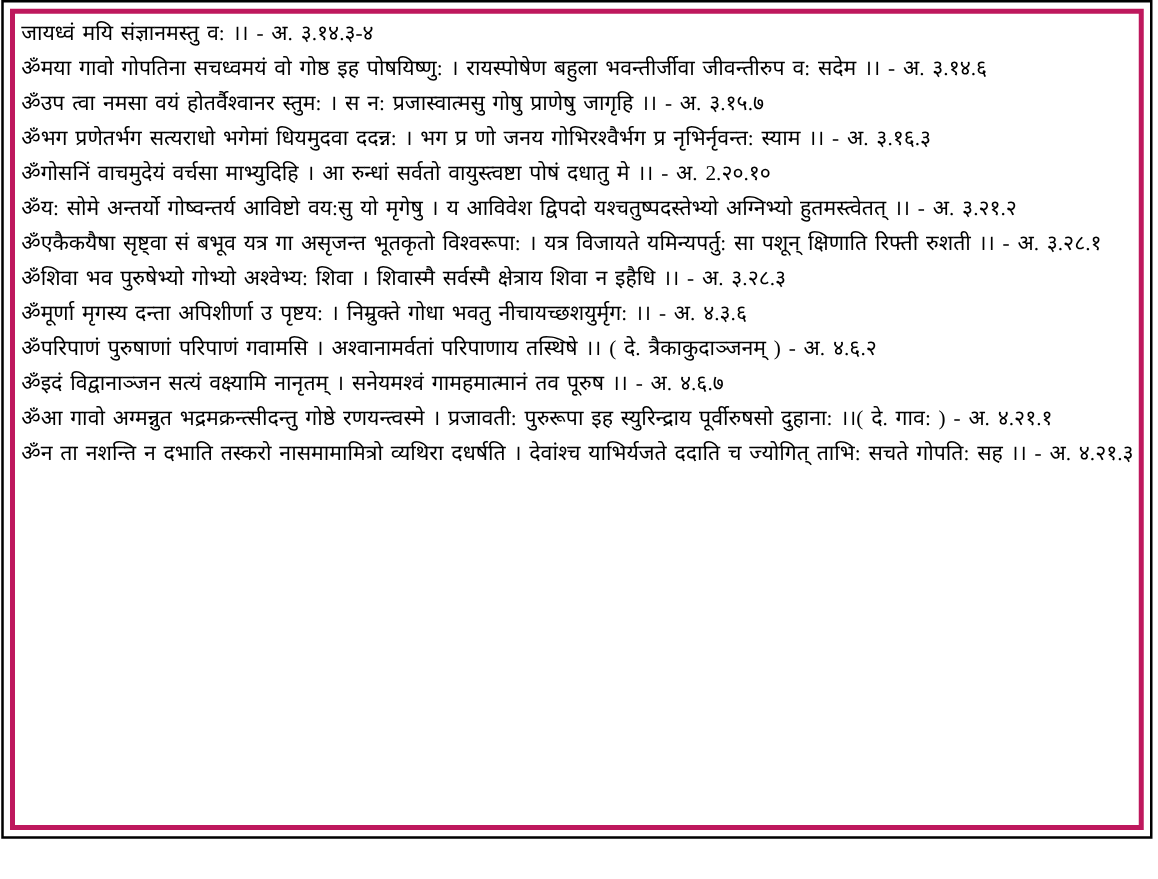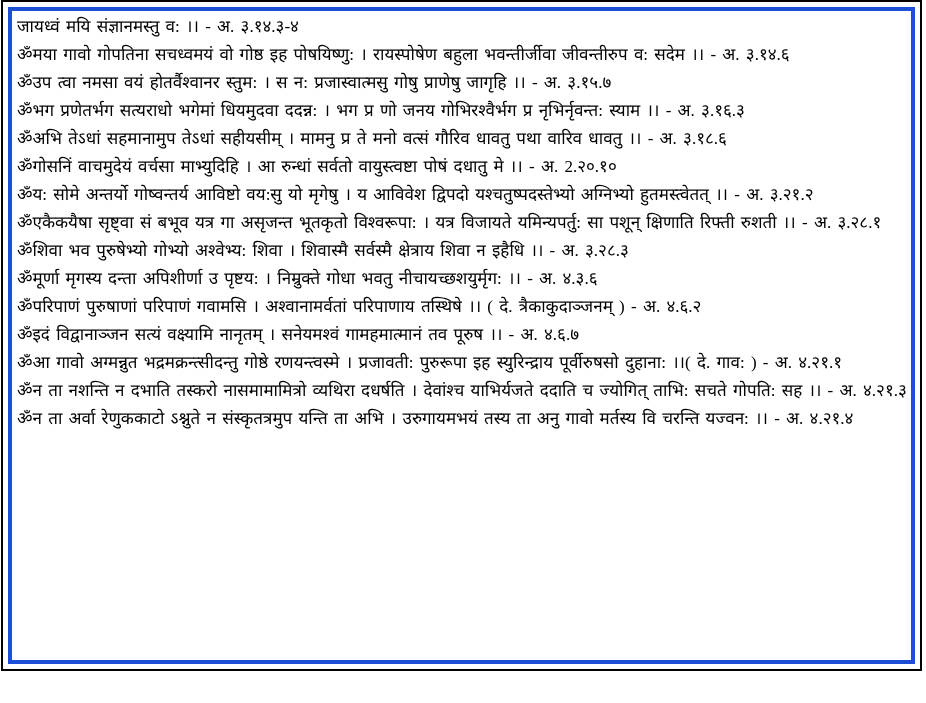--- a/index.html
+++ b/index.html
@@ -23,21 +23,21 @@
     border: 2px solid #000000;
     box-sizing: border-box;
     background: #ffffff;
   }
   .frame-inner {
     position: absolute;
     left: 5px;
     top: 5px;
     right: 5px;
     bottom: 5px;
-    border: 4px solid #1d4ed8;
+    border: 4px solid #be185d;
     box-sizing: border-box;
     padding: 2px 4px 0 5px;
     overflow: hidden;
   }
   .mantra-text {
     color: #000000;
     font-size: 17px;
     line-height: 28px;
     text-align: left;
     word-spacing: 2px;
@@ -49,25 +49,23 @@
 </style>
 </head>
 <body>
 
 <div class="frame-outer">
   <div class="frame-inner mantra-text">
     <p class="mantra-line">जायध्वं मयि संज्ञानमस्तु व: ।। - अ. ३.१४.३-४</p>
     <p class="mantra-line">ॐमया गावो गोपतिना सचध्वमयं वो गोष्ठ इह पोषयिष्णु: । रायस्पोषेण बहुला भवन्तीर्जीवा जीवन्तीरुप व: सदेम ।। - अ. ३.१४.६</p>
     <p class="mantra-line">ॐउप त्वा नमसा वयं होतर्वैश्वानर स्तुम: । स न: प्रजास्वात्मसु गोषु प्राणेषु जागृहि ।। - अ. ३.१५.७</p>
     <p class="mantra-line">ॐभग प्रणेतर्भग सत्यराधो भगेमां धियमुदवा ददन्न: । भग प्र णो जनय गोभिरश्वैर्भग प्र नृभिर्नृवन्त: स्याम ।। - अ. ३.१६.३</p>
-    <p class="mantra-line">ॐअभि तेऽधां सहमानामुप तेऽधां सहीयसीम् । मामनु प्र ते मनो वत्सं गौरिव धावतु पथा वारिव धावतु ।। - अ. ३.१८.६</p>
     <p class="mantra-line">ॐगोसनिं वाचमुदेयं वर्चसा माभ्युदिहि । आ रुन्धां सर्वतो वायुस्त्वष्टा पोषं दधातु मे ।। - अ. 2.२०.१०</p>
     <p class="mantra-line">ॐय: सोमे अन्तर्यो गोष्वन्तर्य आविष्टो वय:सु यो मृगेषु । य आविवेश द्विपदो यश्चतुष्पदस्तेभ्यो अग्निभ्यो हुतमस्त्वेतत् ।। - अ. ३.२१.२</p>
     <p class="mantra-line">ॐएकैकयैषा सृष्ट्वा सं बभूव यत्र गा असृजन्त भूतकृतो विश्वरूपा: । यत्र विजायते यमिन्यपर्तु: सा पशून् क्षिणाति रिफ्ती रुशती ।। - अ. ३.२८.१</p>
     <p class="mantra-line">ॐशिवा भव पुरुषेभ्यो गोभ्यो अश्वेभ्य: शिवा । शिवास्मै सर्वस्मै क्षेत्राय शिवा न इहैधि ।। - अ. ३.२८.३</p>
     <p class="mantra-line">ॐमूर्णा मृगस्य दन्ता अपिशीर्णा उ पृष्टय: । निम्रुक्ते गोधा भवतु नीचायच्छशयुर्मृग: ।। - अ. ४.३.६</p>
     <p class="mantra-line">ॐपरिपाणं पुरुषाणां परिपाणं गवामसि । अश्वानामर्वतां परिपाणाय तस्थिषे ।। ( दे. त्रैकाकुदाञ्जनम् ) - अ. ४.६.२</p>
     <p class="mantra-line">ॐइदं विद्वानाञ्जन सत्यं वक्ष्यामि नानृतम् । सनेयमश्वं गामहमात्मानं तव पूरुष ।। - अ. ४.६.७</p>
     <p class="mantra-line">ॐआ गावो अग्मन्नुत भद्रमक्रन्त्सीदन्तु गोष्ठे रणयन्त्वस्मे । प्रजावती: पुरुरूपा इह स्युरिन्द्राय पूर्वीरुषसो दुहाना: ।।( दे. गाव: ) - अ. ४.२१.१</p>
     <p class="mantra-line">ॐन ता नशन्ति न दभाति तस्करो नासमामामित्रो व्यथिरा दधर्षति । देवांश्च याभिर्यजते ददाति च ज्योगित् ताभि: सचते गोपति: सह ।। - अ. ४.२१.३</p>
-    <p class="mantra-line">ॐन ता अर्वा रेणुककाटो ऽश्नुते न संस्कृतत्रमुप यन्ति ता अभि । उरुगायमभयं तस्य ता अनु गावो मर्तस्य वि चरन्ति यज्वन: ।। - अ. ४.२१.४</p>
   </div>
 </div>
 
 </body></html>

